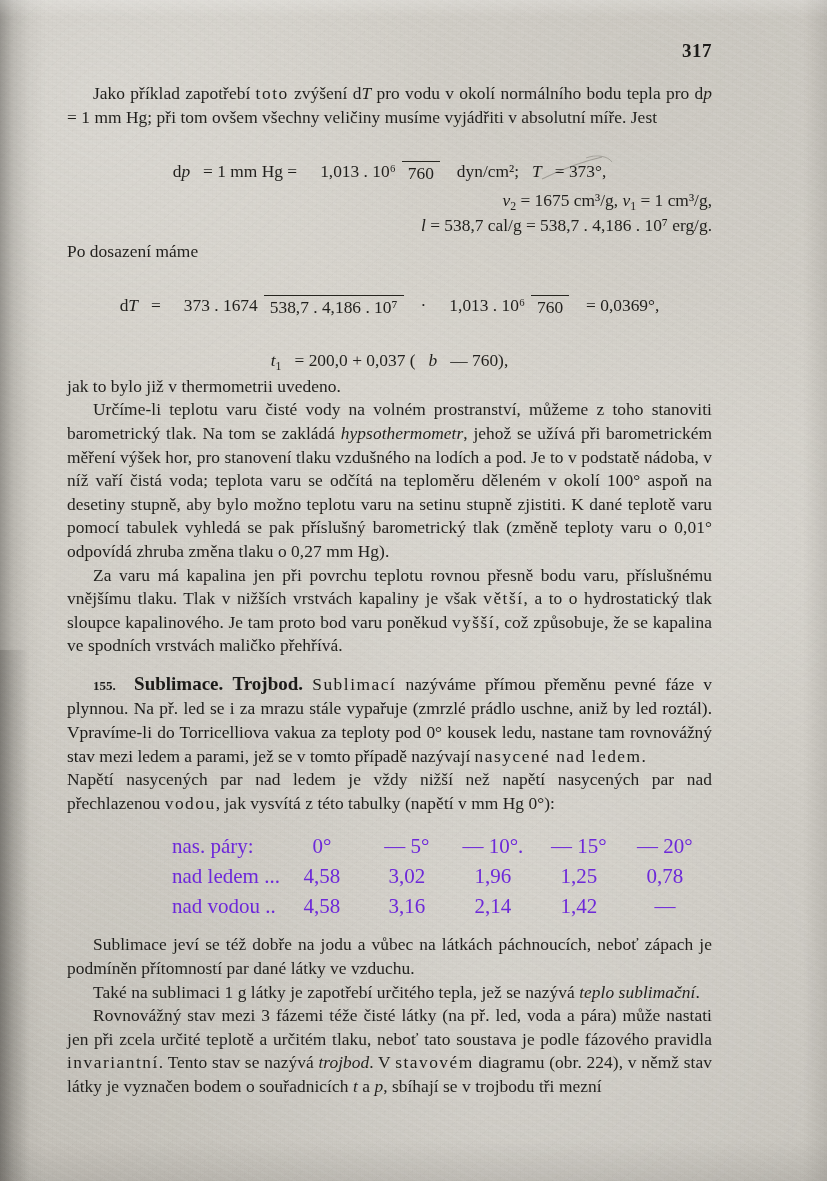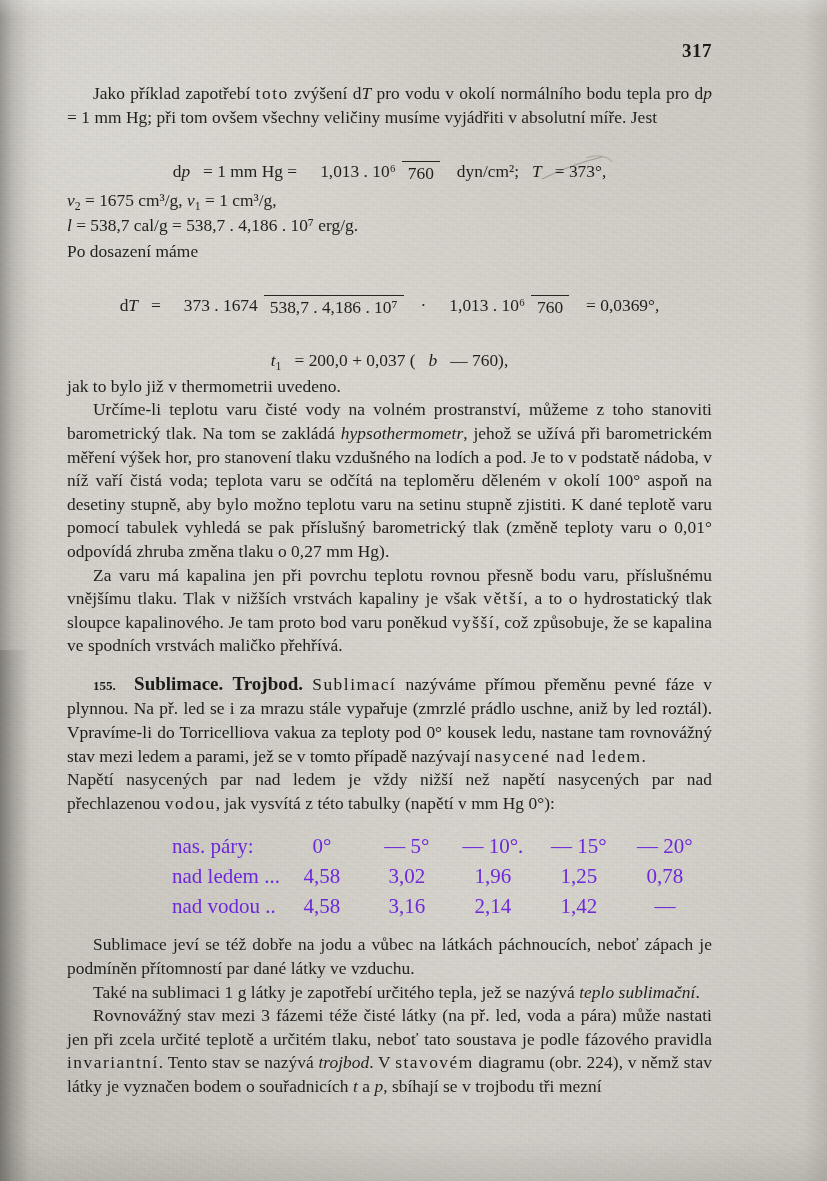--- a/index.html
+++ b/index.html
@@ -141,21 +141,21 @@
     flex-direction: row;
     align-items: center;
     vertical-align: middle;
     margin: 0 4px;
     line-height: 1.12;
   }
   .frac .num { padding: 0 6px 1px 6px; }
   .frac .den { padding: 2px 6px 0 6px; border-top: 1.4px solid #26251f; }
 
   .formula-block-left {
-    text-align: left;
+    text-align: right;
     font-size: 17.4px;
     line-height: 25px;
     margin: 4px 0 2px 0;
     color: #201f1c;
   }
 
   
   .heading-para {
     margin: 0;
     font-size: 17.4px;

